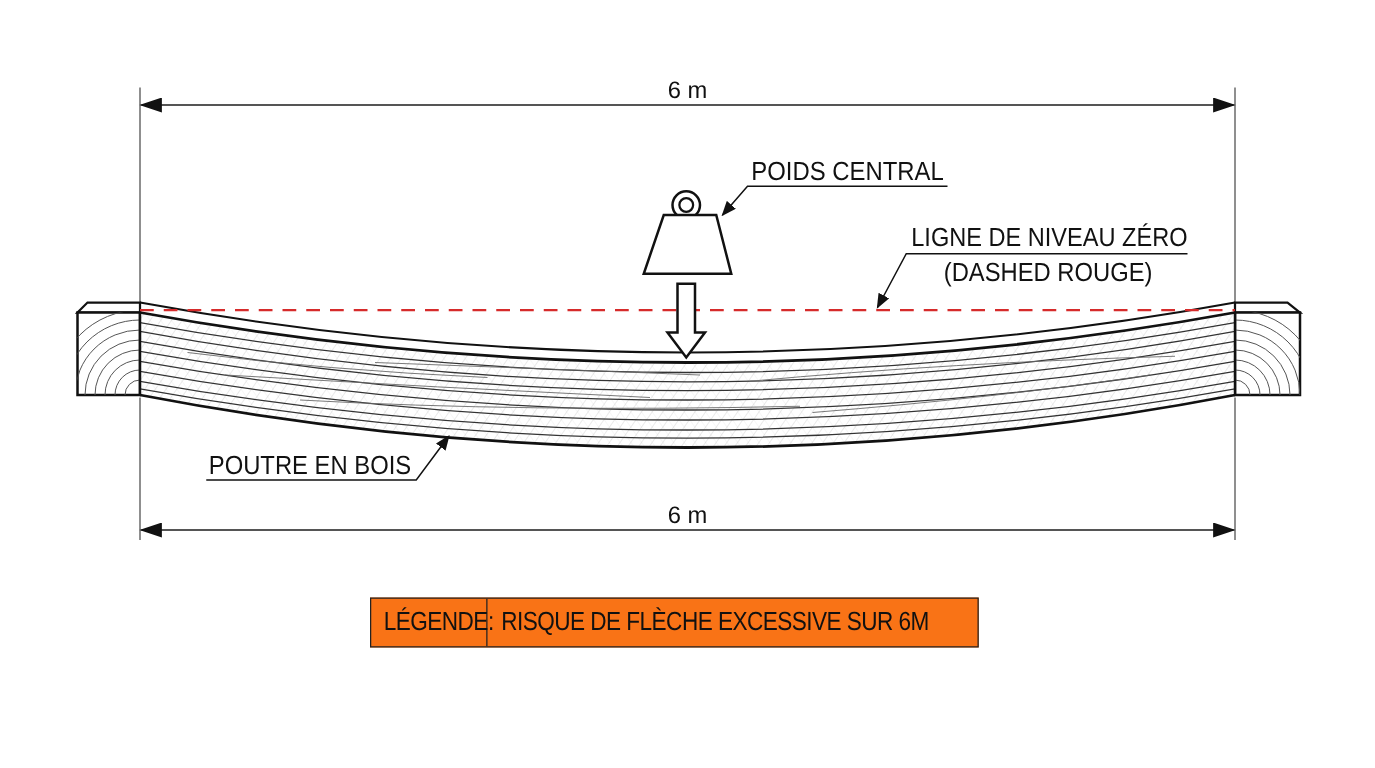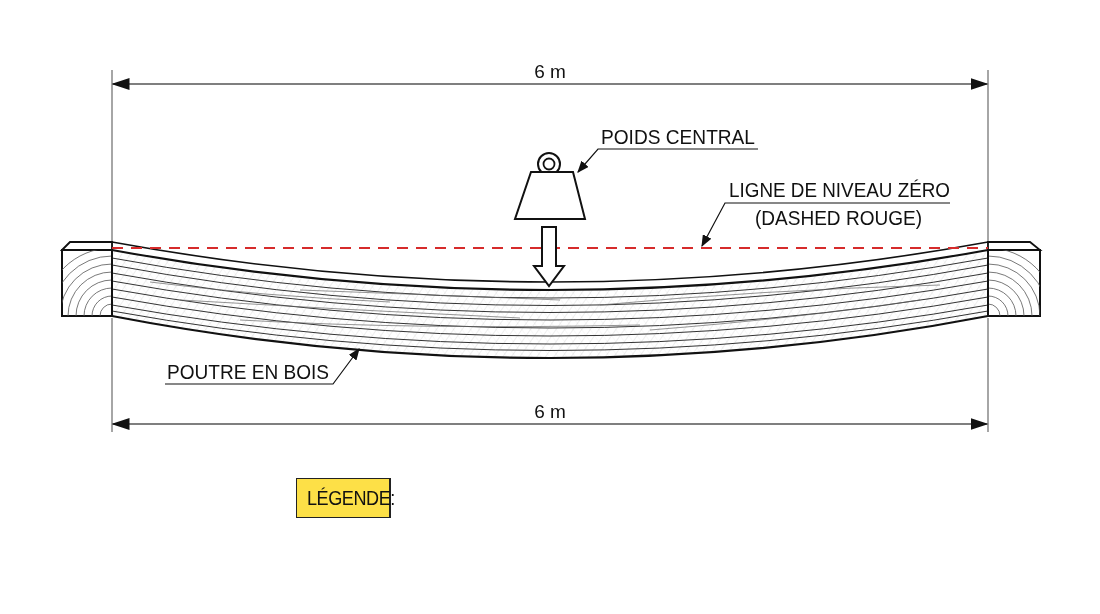--- a/index.html
+++ b/index.html
@@ -2,21 +2,21 @@
 <html><head>
 <meta charset="utf-8">
 <style>
   html, body { margin:0; padding:0; background:#ffffff; }
   body { width:1100px; height:614px; overflow:hidden; position:relative;
          font-family:"Liberation Sans", "DejaVu Sans", sans-serif; }
   #diagram { position:absolute; left:0; top:0; }
   .lbl { font-family:"Liberation Sans", "DejaVu Sans", sans-serif; fill:#111; }
   .narrow { font-stretch:condensed; }
   #legend { position:absolute; left:296px; top:478px; height:40px; display:flex;
-            border:1.5px solid #222; box-sizing:border-box; background:#fde047; }
+            border:1.5px solid #222; box-sizing:border-box; background:#f97316; }
   #legend .cell { display:flex; align-items:center; font-size:21px; color:#111;
             letter-spacing:-0.5px; transform-origin:left center; white-space:nowrap; }
   #legend .key { padding:0 10px 0 10px; border-right:1.5px solid #222; width:93px; box-sizing:border-box; }
   #legend .val { padding:0 10px 0 11px; width:392px; box-sizing:border-box; }
 </style>
 </head>
 <body>
 
 <svg id="diagram" width="1100" height="614" viewBox="0 0 1100 614" xmlns="http://www.w3.org/2000/svg">
   <defs>
@@ -145,13 +145,16 @@
   <g>
     <polyline points="165,384 333,384 359,349" fill="none" stroke="#111" stroke-width="1.2" marker-end="url(#arrowCall)"></polyline>
     <text class="lbl narrow" x="167" y="379" font-size="21" textLength="162" lengthAdjust="spacingAndGlyphs">POUTRE EN BOIS</text>
   </g>
 </svg>
 
 <div id="legend">
   <div class="cell key">
     <span style="display:inline-block;transform:scaleX(0.86);transform-origin:left center;">LÉGENDE:</span>
   </div>
+  <div class="cell val">
+    <span style="display:inline-block;transform:scaleX(0.86);transform-origin:left center;">RISQUE DE FLÈCHE EXCESSIVE SUR 6M</span>
+  </div>
 </div>
 
 </body></html>

